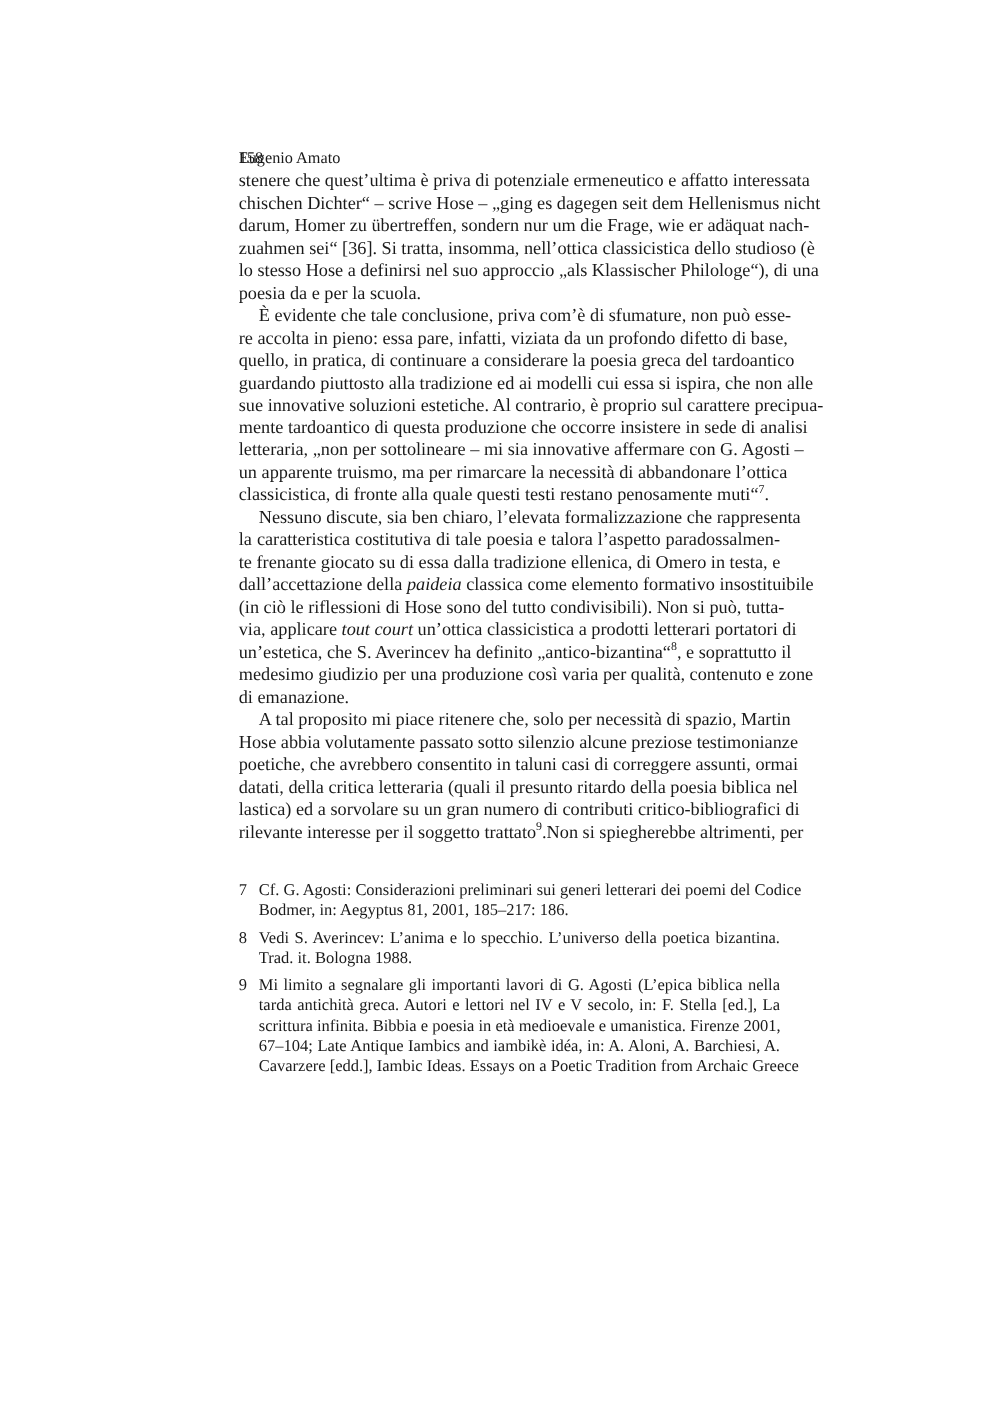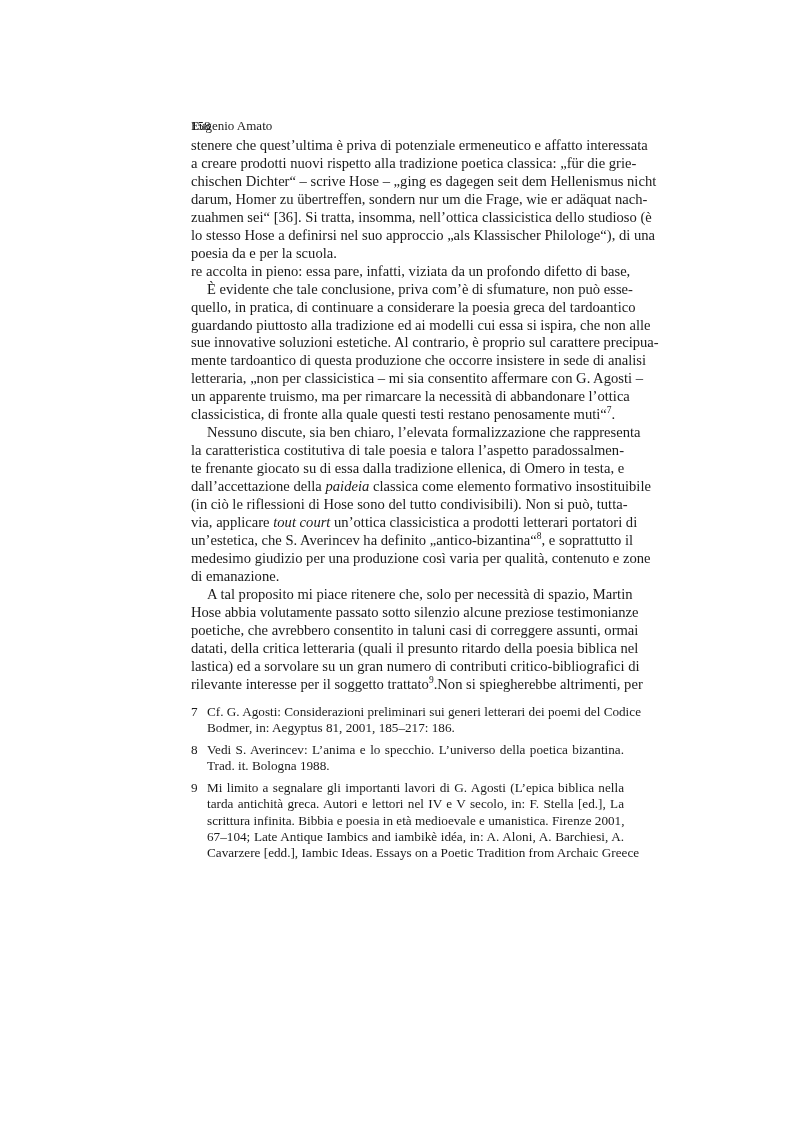--- a/index.html
+++ b/index.html
@@ -31,36 +31,35 @@
 
   <div class="running-head">
     <span class="page-number">158</span>
     <span class="header-title">Eugenio Amato</span>
   </div>
 
   <div class="body">
 
     <p class="para">
       <span class="line">stenere che quest’ultima è priva di potenziale ermeneutico e affatto interessata</span>
-      <span class="line">a creare prodotti nuovi rispetto alla tradizione poetica classica: „für die grie-</span>
       <span class="line">chischen Dichter“ – scrive Hose – „ging es dagegen seit dem Hellenismus nicht</span>
       <span class="line">darum, Homer zu übertreffen, sondern nur um die Frage, wie er adäquat nach-</span>
       <span class="line">zuahmen sei“ [36]. Si tratta, insomma, nell’ottica classicistica dello studioso (è</span>
       <span class="line">lo stesso Hose a definirsi nel suo approccio „als Klassischer Philologe“), di una</span>
       <span class="line last">poesia da e per la scuola.</span>
     </p>
 
     <p class="para">
+      <span class="line" style="padding-left:16px">È evidente che tale conclusione, priva com’è di sfumature, non può esse-</span>
       <span class="line">re accolta in pieno: essa pare, infatti, viziata da un profondo difetto di base,</span>
-      <span class="line" style="padding-left:16px">È evidente che tale conclusione, priva com’è di sfumature, non può esse-</span>
       <span class="line">quello, in pratica, di continuare a considerare la poesia greca del tardoantico</span>
       <span class="line">guardando piuttosto alla tradizione ed ai modelli cui essa si ispira, che non alle</span>
       <span class="line">sue innovative soluzioni estetiche. Al contrario, è proprio sul carattere precipua-</span>
       <span class="line">mente tardoantico di questa produzione che occorre insistere in sede di analisi</span>
-      <span class="line">letteraria, „non per classicistica – mi sia consentito affermare con G. Agosti –</span>
+      <span class="line">letteraria, „non per sottolineare – mi sia innovative affermare con G. Agosti –</span>
       <span class="line">un apparente truismo, ma per rimarcare la necessità di abbandonare l’ottica</span>
       <span class="line last"><span>classicistica, di fronte alla quale questi testi restano penosamente muti“</span><sup>7</sup><span>.</span></span>
     </p>
 
     <p class="para">
       <span class="line" style="padding-left:16px">Nessuno discute, sia ben chiaro, l’elevata formalizzazione che rappresenta</span>
       <span class="line">la caratteristica costitutiva di tale poesia e talora l’aspetto paradossalmen-</span>
       <span class="line">te frenante giocato su di essa dalla tradizione ellenica, di Omero in testa, e</span>
       <span class="line"><span>dall’accettazione della </span><em>paideia</em><span> classica come elemento formativo insostituibile</span></span>
       <span class="line">(in ciò le riflessioni di Hose sono del tutto condivisibili). Non si può, tutta-</span>

